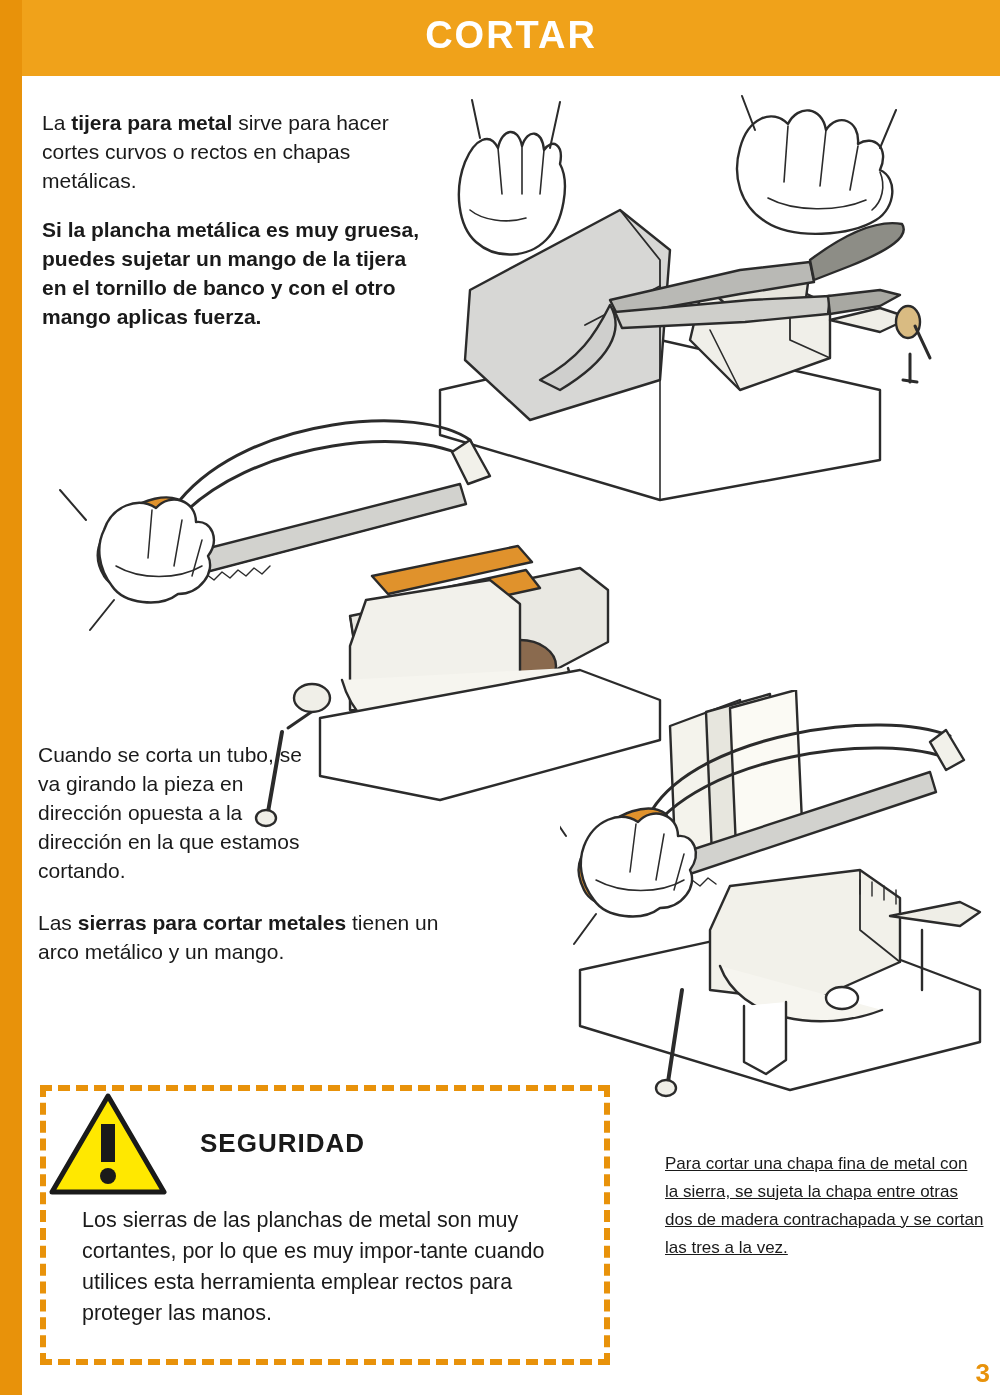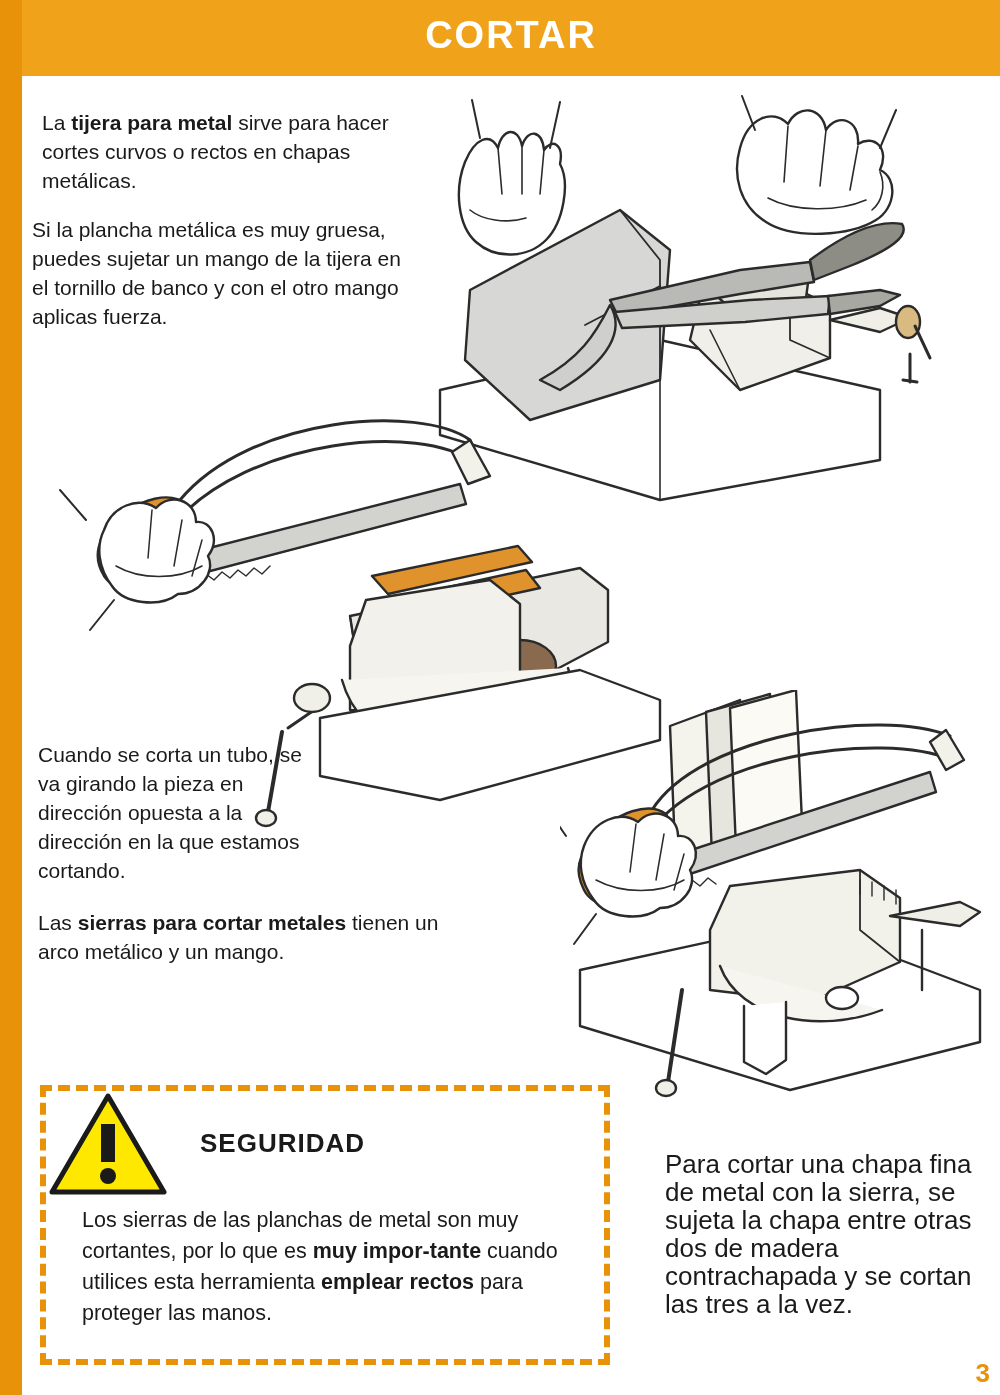--- a/index.html
+++ b/index.html
@@ -44,24 +44,24 @@
   
   .txt {
     position: absolute;
     color: #1a1a1a;
     font-size: 21px;
     line-height: 29px;
   }
   .txt b { font-weight: bold; margin-top: 45px; }
 
   #para1 { left: 42px; top: 108px; width: 400px; }
-  #para2 { left: 32px; top: 215px; width: 390px; }
+  #para2 { left: 42px; top: 215px; width: 390px; font-weight: bold; }
   #para3 { left: 38px; top: 740px; width: 270px; }
   #para4 { left: 38px; top: 908px; width: 420px; }
-  #para5 { left: 665px; top: 1150px; width: 320px; font-size: 26px; line-height: 28px;}
+  #para5 { left: 665px; top: 1150px; width: 320px; font-size: 17px; line-height: 28px; text-decoration: underline;}
 
   
   .illus {
     position: absolute;
   }
   .illus svg { display: block; }
 
   
   .safety-box {
     position: absolute;
@@ -80,21 +80,21 @@
     letter-spacing: 1px;
   }
   .safety-text {
     position: absolute;
     left: 82px; top: 1205px;
     width: 490px;
     font-size: 21.5px;
     line-height: 31px;
     color: #1a1a1a;
   }
-  .safety-text b { font-weight: bold; text-align: right; }
+  .safety-text b { font-weight: normal; text-align: right; }
   .warning-tri {
     position: absolute;
     left: 48px; top: 1092px;
     width: 120px; height: 105px;
   }
   
   .page-num {
     position: absolute;
     right: 10px; bottom: 6px;
     font-size: 26px;

